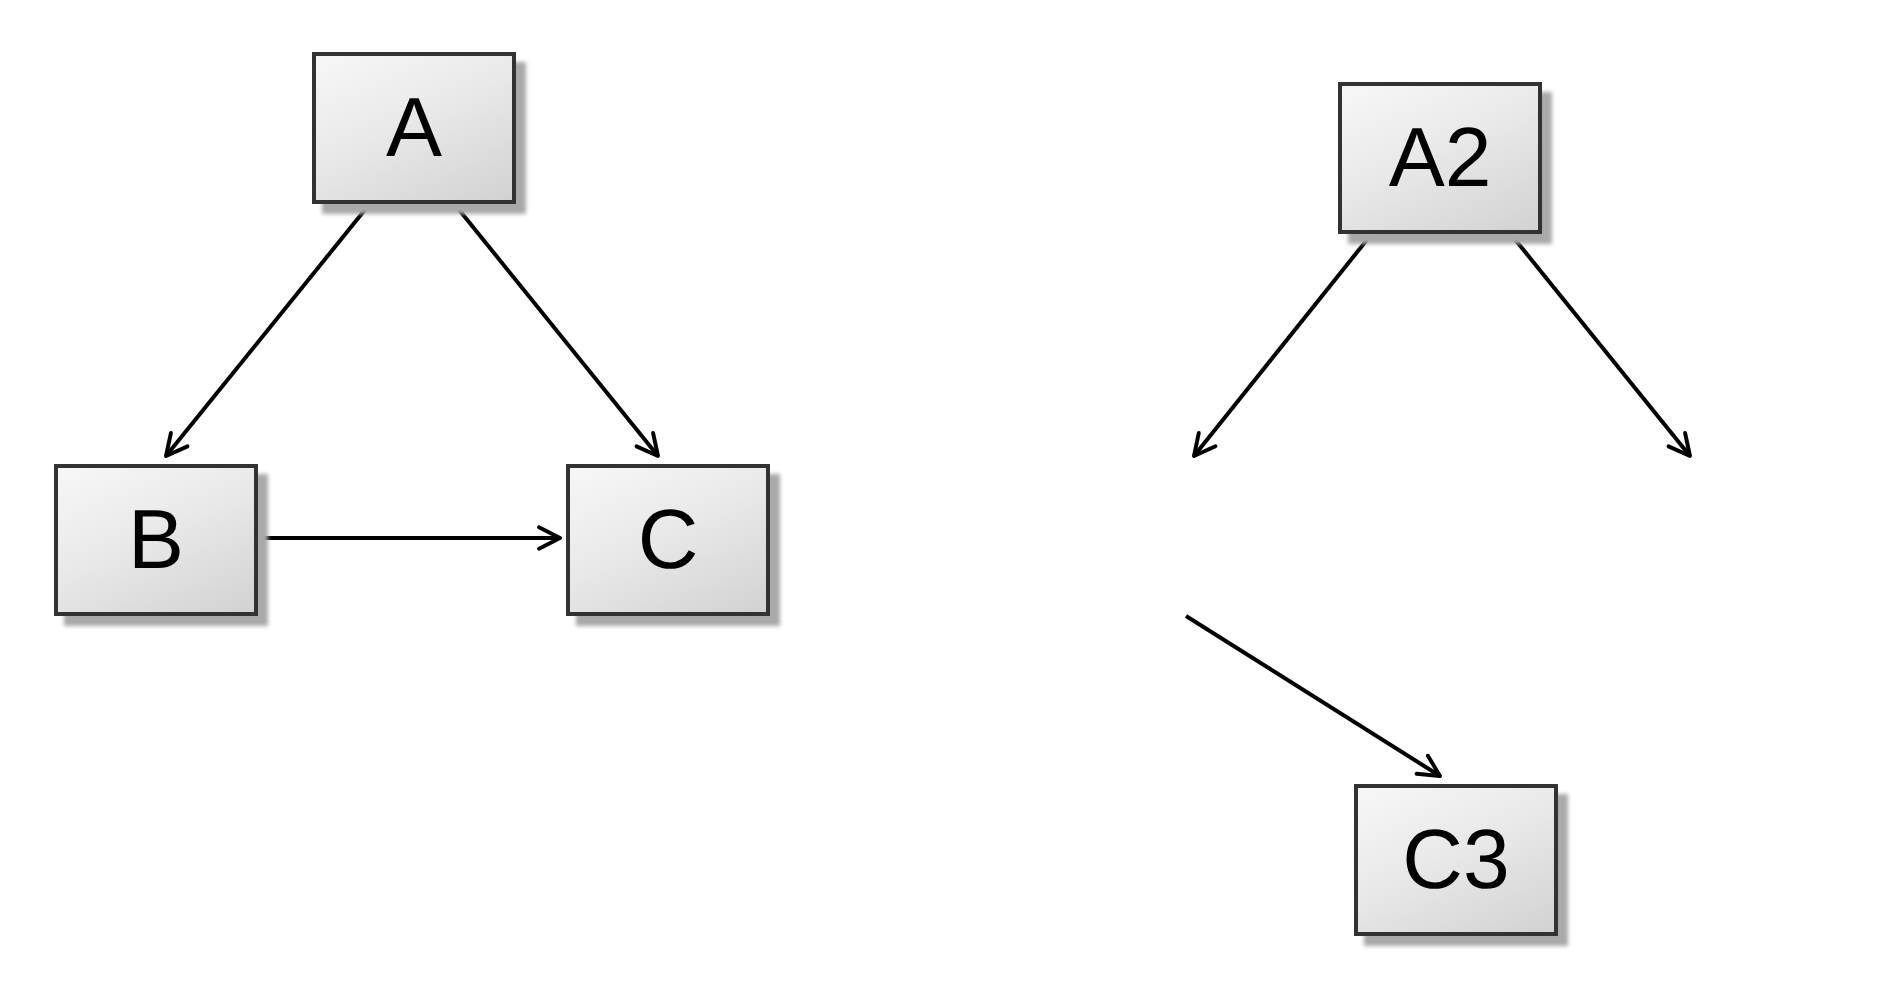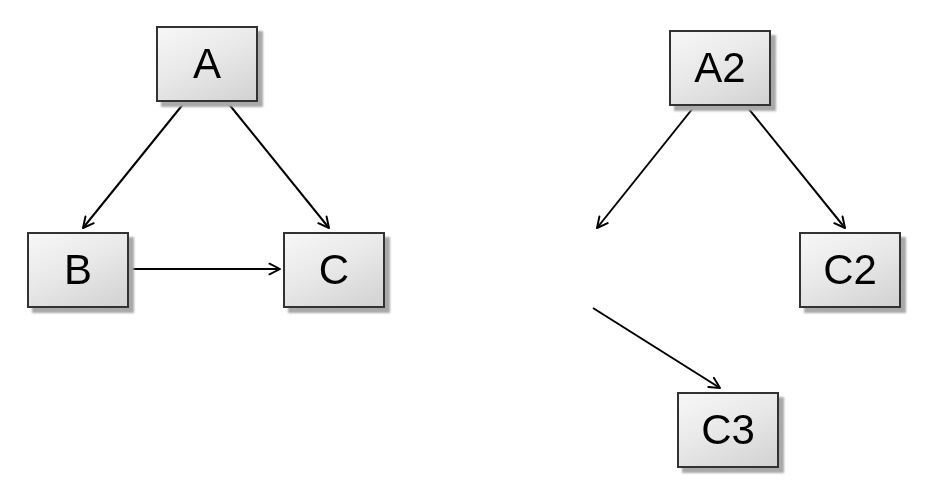--- a/index.html
+++ b/index.html
@@ -25,21 +25,21 @@
   .node-label{
     font-size:42px;
     line-height:1;
     color:#000000;
     user-select:none;
   }
   
   .pos-A  {left:156px;top:26px;}
   .pos-B  {left:27px; top:232px;}
   .pos-C  {left:283px;top:232px;}
-  .pos-A2 {left:669px;top:30px;align-items:center;}
+  .pos-A2 {left:669px;top:41px;align-items:center;}
   .pos-B2 {left:543px;top:232px;}
   .pos-C2 {left:799px;top:232px;}
   .pos-C3 {left:677px;top:392px;}
 </style>
 </head>
 <body>
 
 <div class="canvas">
 
   <svg class="edge-layer" width="940" height="504" viewBox="0 0 940 504" xmlns="http://www.w3.org/2000/svg">
@@ -64,20 +64,17 @@
   <div class="node pos-B">
     <span class="node-label">B</span>
   </div>
   <div class="node pos-C">
     <span class="node-label">C</span>
   </div>
 
   <div class="node pos-A2">
     <span class="node-label">A2</span>
   </div>
-  <div class="node pos-C2">
-    <span class="node-label">C2</span>
-  </div>
   <div class="node pos-C3">
     <span class="node-label">C3</span>
   </div>
 
 </div>
 
 </body></html>

